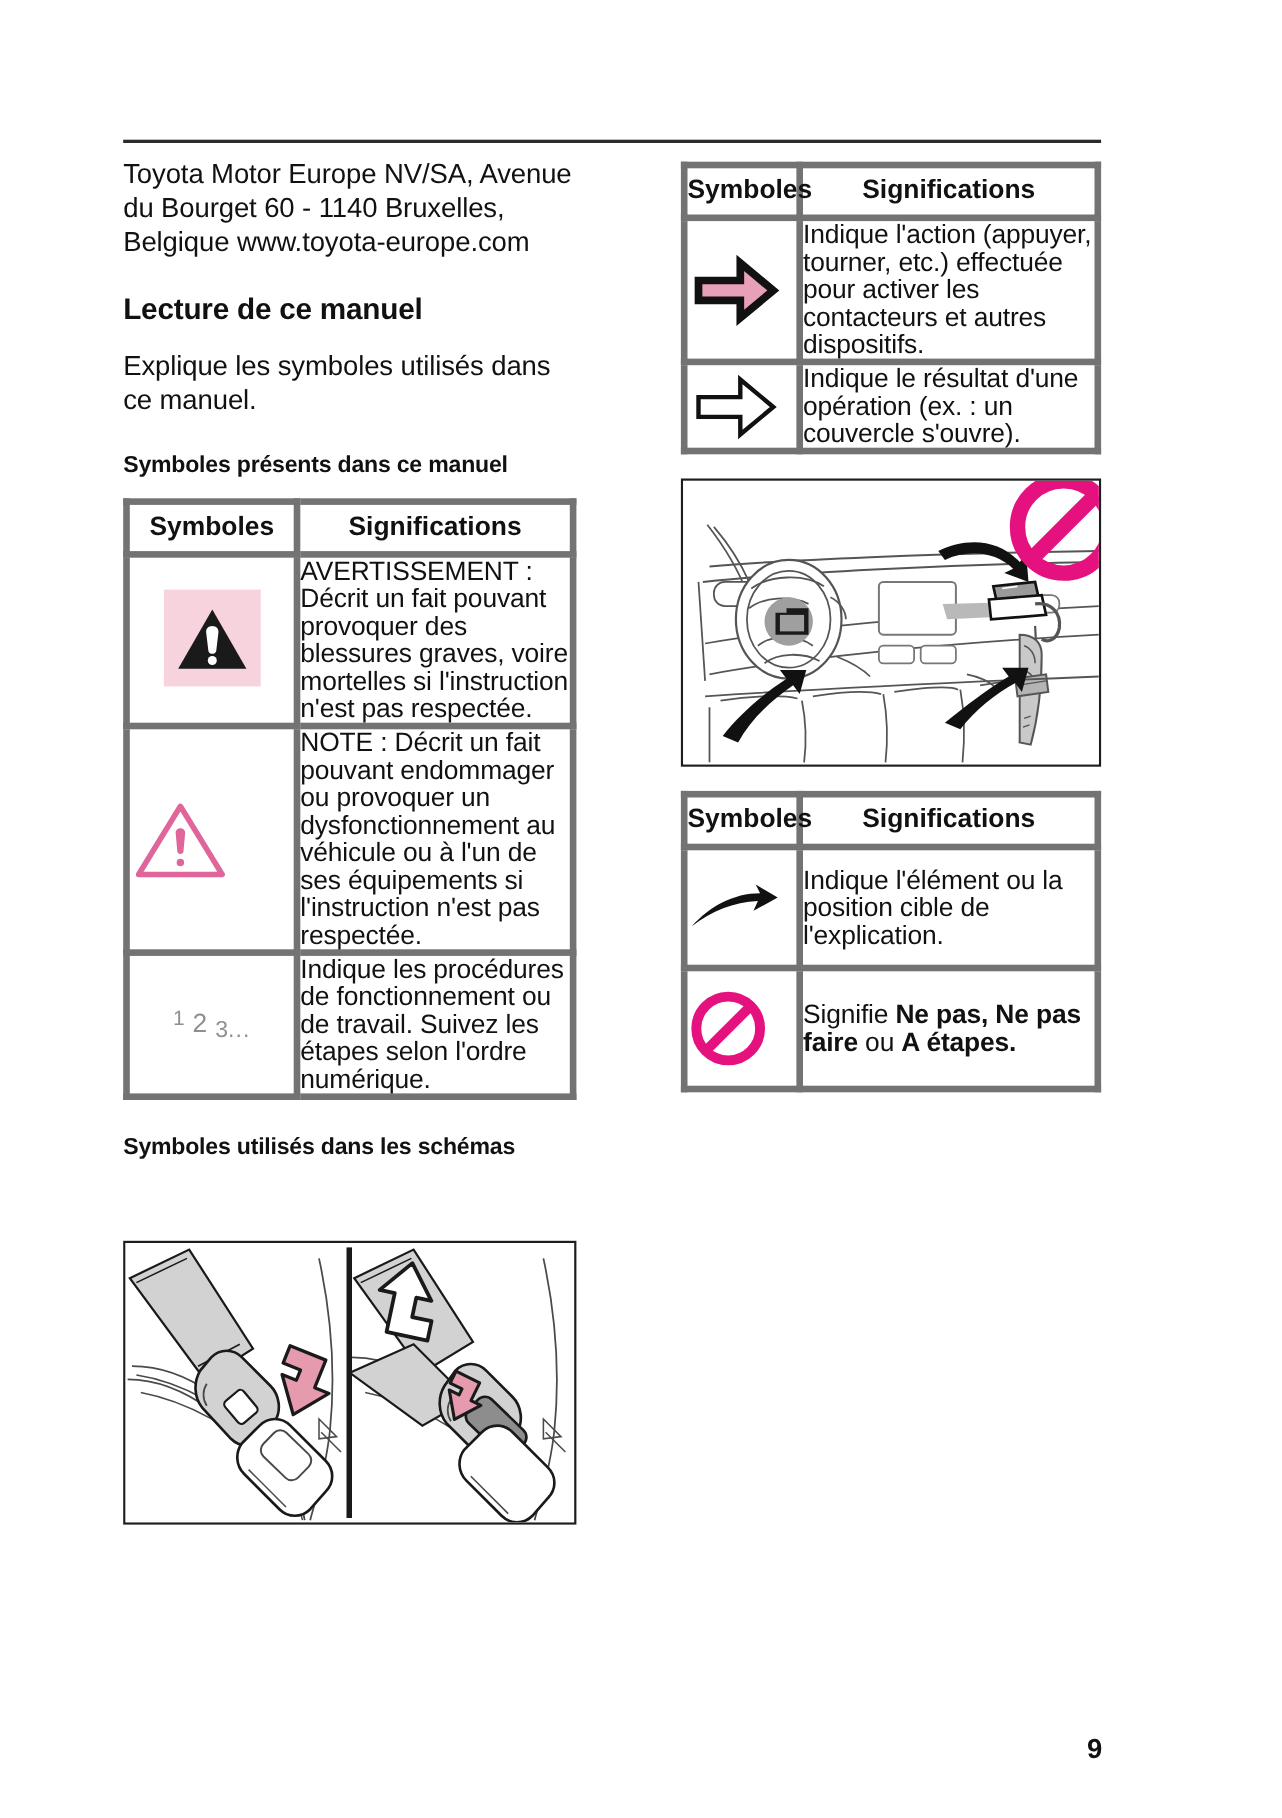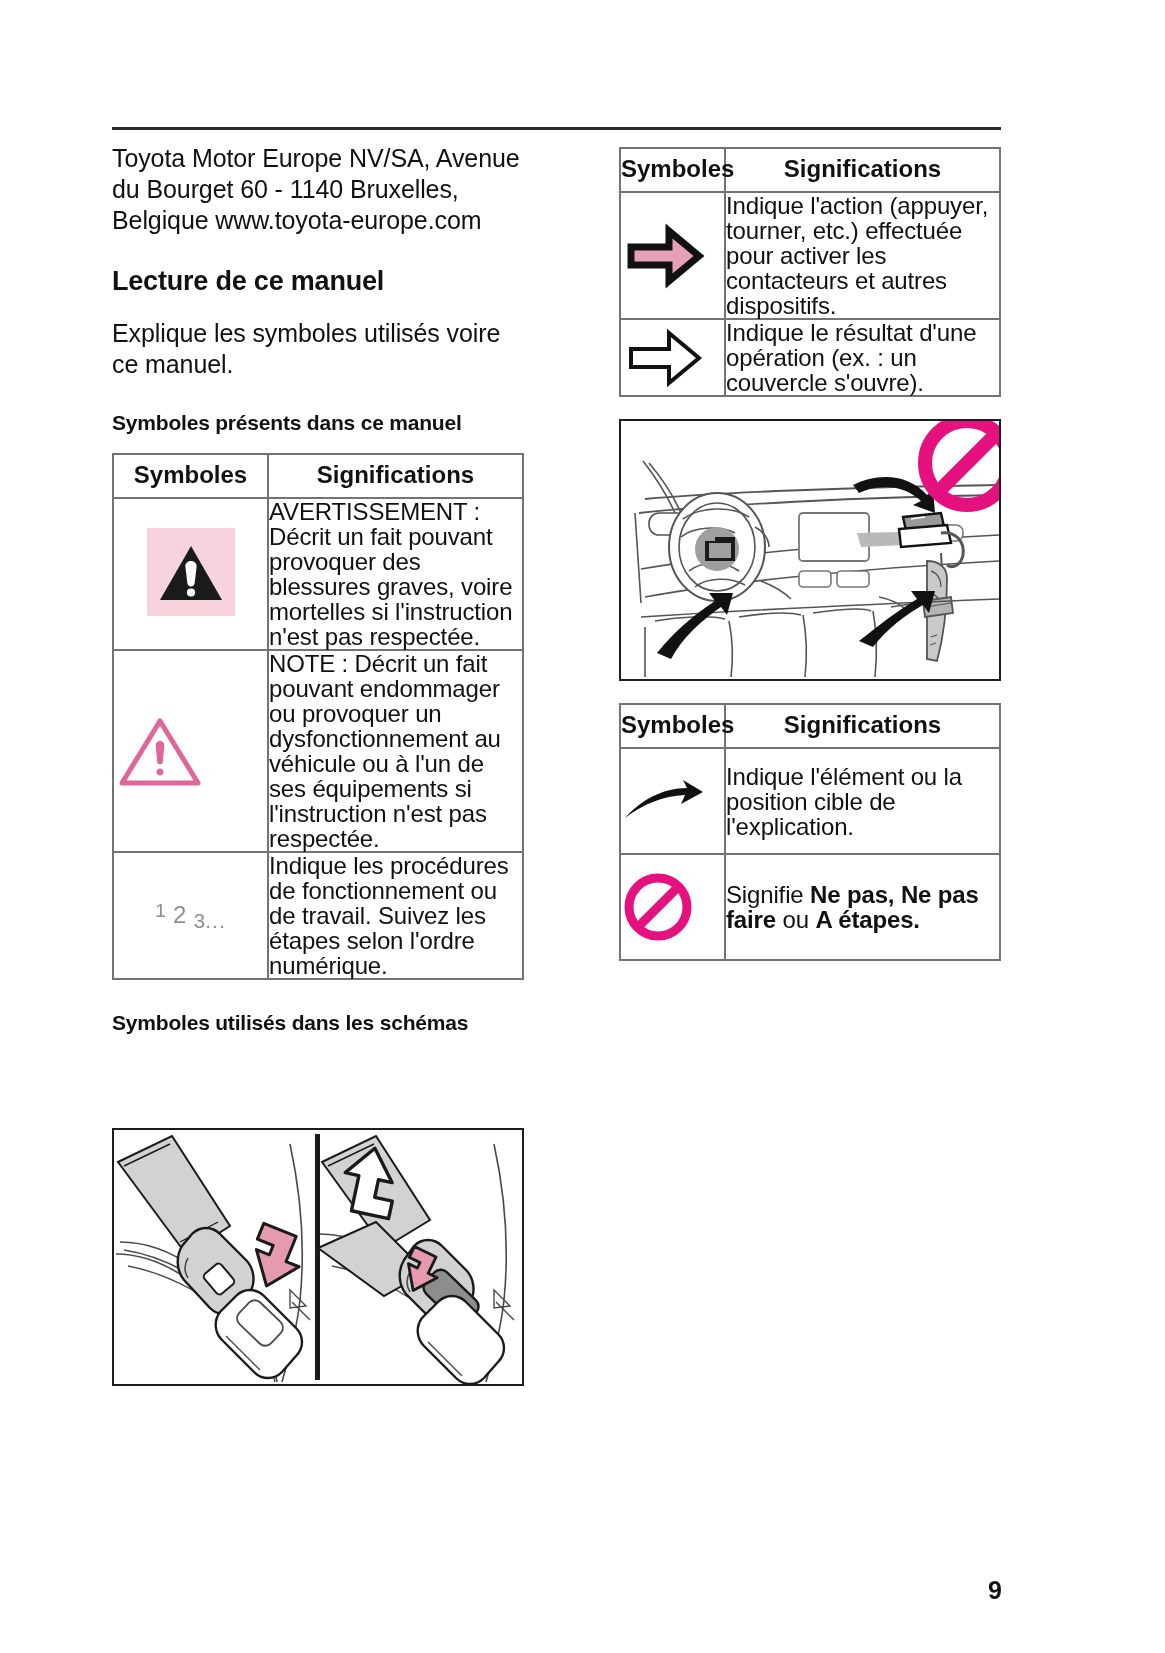--- a/index.html
+++ b/index.html
@@ -62,21 +62,21 @@
     letter-spacing: -0.2px;
   }
   
   table.sym-table {
     border-collapse: collapse;
     width: 100%;
     table-layout: fixed;
   }
   table.sym-table th,
   table.sym-table td {
-    border: 2px solid #737373;
+    border: 6px solid #737373;
     padding: 0;
     vertical-align: middle;
   }
   table.sym-table th {
     font-size: 24px;
     font-weight: bold;
     text-align: center;
     height: 34px;
     padding: 3px 0 5px 0;
   }
@@ -146,21 +146,21 @@
 
   <div class="top-rule"></div>
 
   <div class="col-left">
 
     <p class="body-text">Toyota Motor Europe NV/SA, Avenue du Bourget 60 - 1140 Bruxelles, Belgique www.toyota-europe.com</p>
 
 
     <h1 class="sec-title">Lecture de ce manuel</h1>
 
-    <p class="body-text">Explique les symboles utilisés voire ce manuel.</p>
+    <p class="body-text">Explique les symboles utilisés dans ce manuel.</p>
 
     <h2 class="sub-title">Symboles présents dans ce manuel</h2>
 
     <table class="sym-table">
       <colgroup>
           <col class="c1">
           <col>
         </colgroup>
       <thead>
         <tr>

